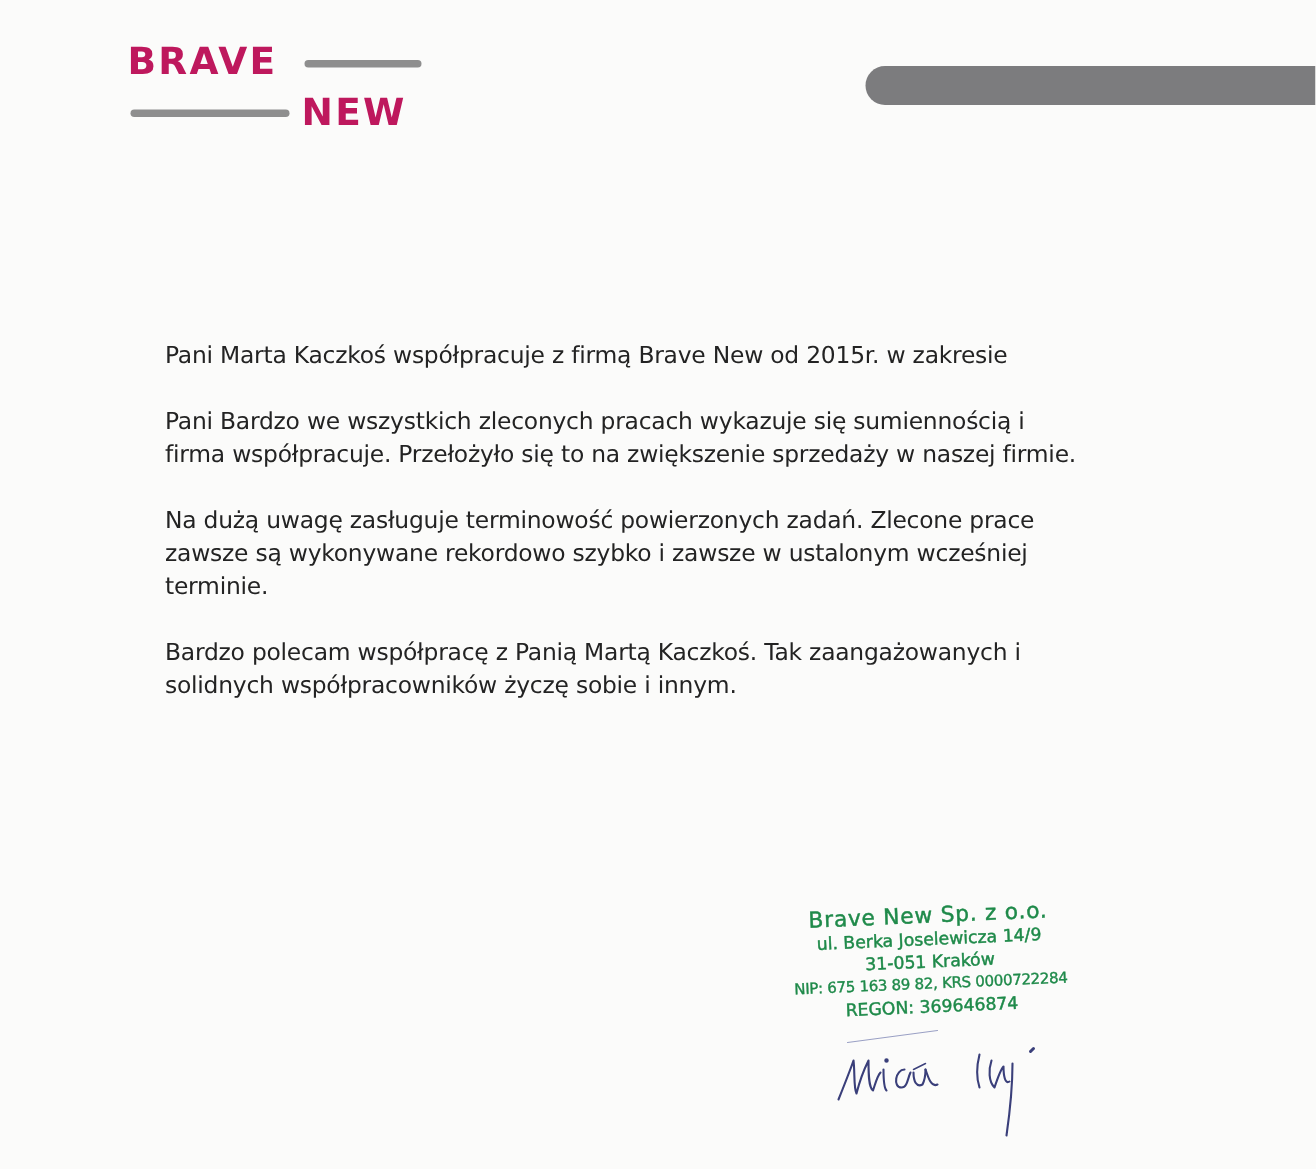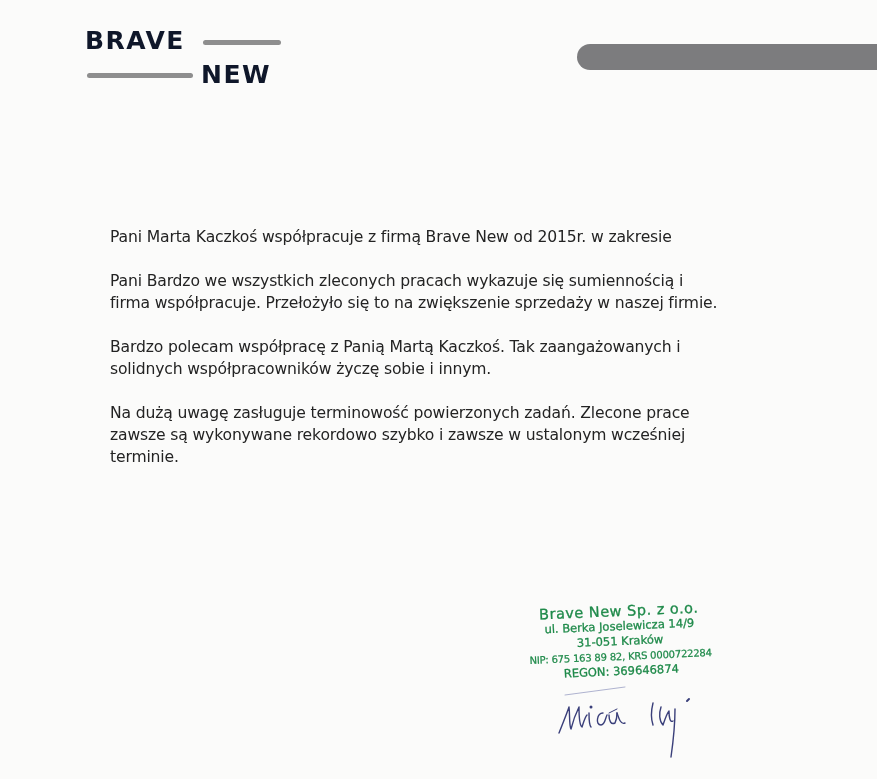--- a/index.html
+++ b/index.html
@@ -22,21 +22,21 @@
       top: 28px;
       width: 200px;
       height: 60px;
     }
     .logo-word {
       position: absolute;
       font-family: "DejaVu Sans", sans-serif;
       font-weight: bold;
       font-size: 25px;
       letter-spacing: 1.5px;
-      color: #0f172a;
+      color: #be185d;
       line-height: 1;
     }
     .logo-word.brave { left: 0; top: 0; }
     .logo-word.new { left: 116px; top: 34px; }
     .logo-bar {
       position: absolute;
       height: 5px;
       border-radius: 3px;
       background: #8e8e8e;
     }
@@ -132,27 +132,27 @@
 
 <div class="letter">
   <p class="para">
     <span class="line">Pani Marta Kaczkoś współpracuje z firmą Brave New od 2015r. w zakresie</span>
   </p>
   <p class="para">
     <span class="line">Pani Bardzo we wszystkich zleconych pracach wykazuje się sumiennością i</span>
     <span class="line">firma współpracuje. Przełożyło się to na zwiększenie sprzedaży w naszej firmie.</span>
   </p>
   <p class="para">
-    <span class="line">Bardzo polecam współpracę z Panią Martą Kaczkoś. Tak zaangażowanych i</span>
-    <span class="line">solidnych współpracowników życzę sobie i innym.</span>
-  </p>
-  <p class="para">
     <span class="line">Na dużą uwagę zasługuje terminowość powierzonych zadań. Zlecone prace</span>
     <span class="line">zawsze są wykonywane rekordowo szybko i zawsze w ustalonym wcześniej</span>
     <span class="line">terminie.</span>
+  </p>
+  <p class="para">
+    <span class="line">Bardzo polecam współpracę z Panią Martą Kaczkoś. Tak zaangażowanych i</span>
+    <span class="line">solidnych współpracowników życzę sobie i innym.</span>
   </p>
 </div>
 
 <div class="stamp">
   <div class="s-name">Brave New Sp. z o.o.</div>
   <div class="s-line">ul. Berka Joselewicza 14/9</div>
   <div class="s-line">31-051 Kraków</div>
   <div class="s-ids">NIP: 675 163 89 82, KRS 0000722284</div>
   <div class="s-line">REGON: 369646874</div>
 </div>

